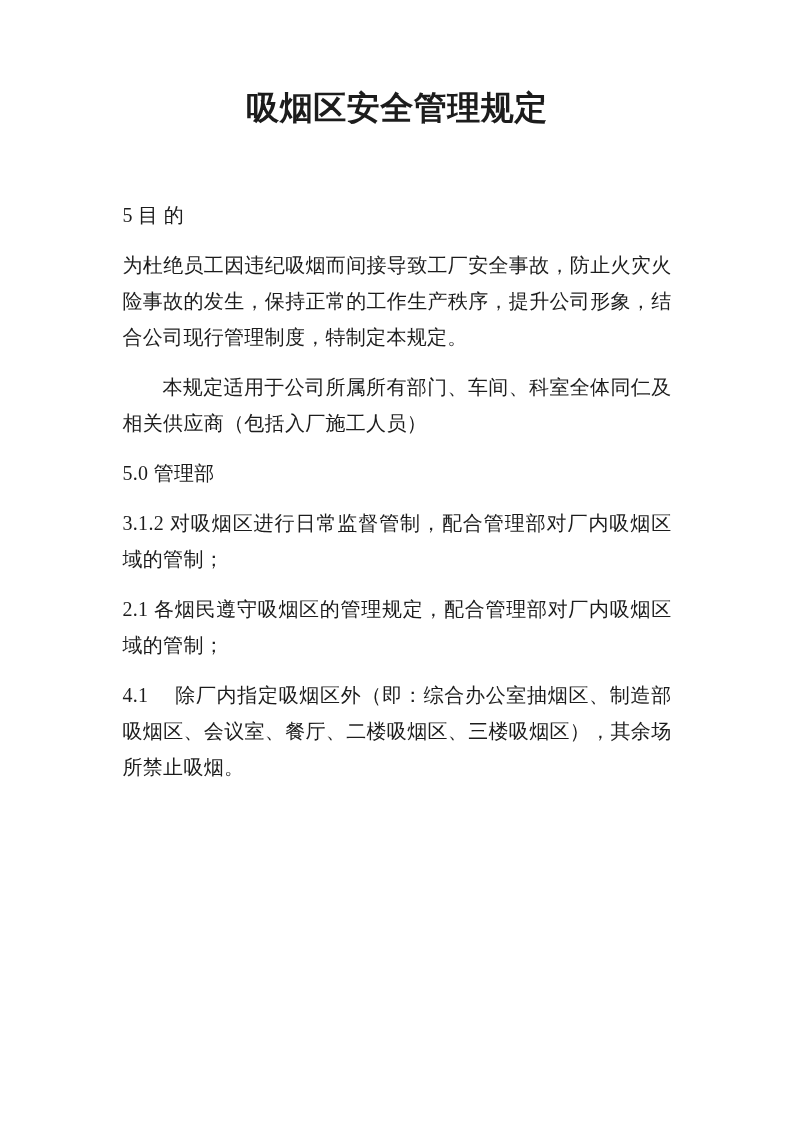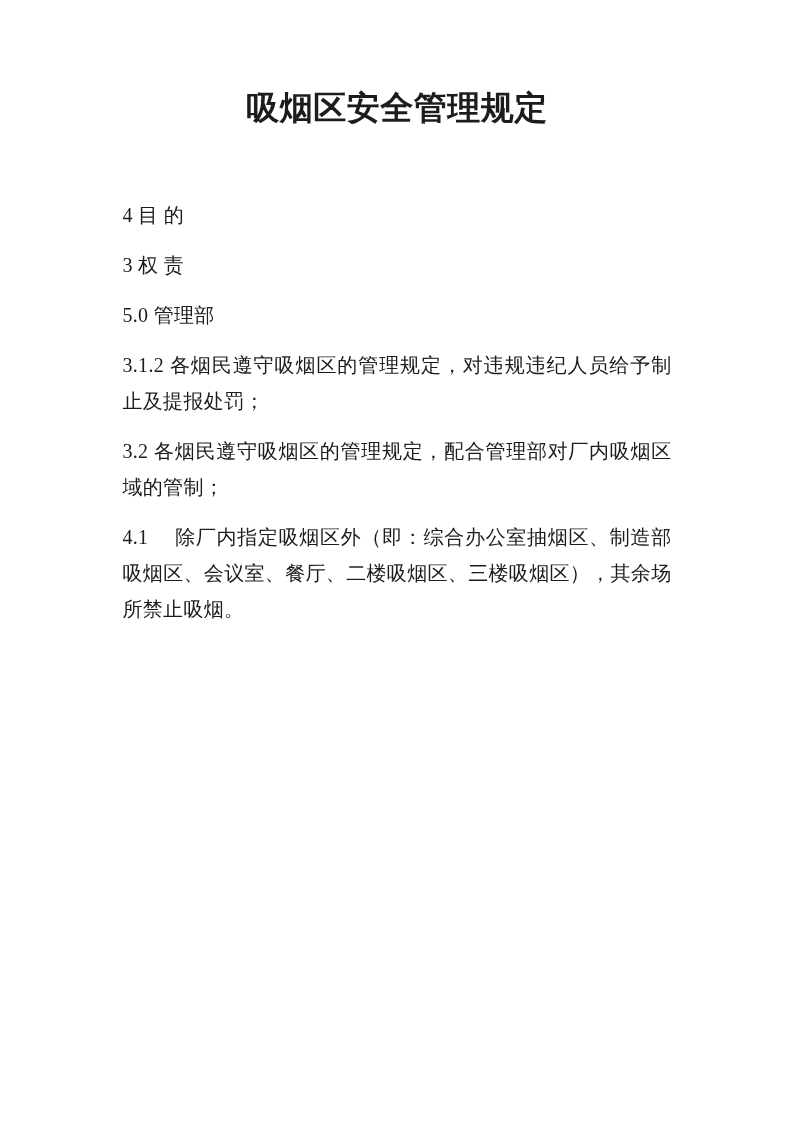--- a/index.html
+++ b/index.html
@@ -43,30 +43,31 @@
     font-family: Liberation Serif, serif;
   }
 </style>
 </head>
 <body>
 
 <div class="page">
 
   <h1 class="doc-title">吸烟区安全管理规定</h1>
 
-  <p class="block">4 目 的</p>
+  <p class="block">5 目 的</p>
+
+  <p class="block">为杜绝员工因违纪吸烟而间接导致工厂安全事故，防止火灾火险事故的发生，保持正常的工作生产秩序，提升公司形象，结合公司现行管理制度，特制定本规定。</p>
 
 
+  <p class="block indent">本规定适用于公司所属所有部门、车间、科室全体同仁及相关供应商（包括入厂施工人员）</p>
 
-
-  <p class="block">3 权 责</p>
 
   <p class="block">5.0 管理部</p>
 
 
-  <p class="block">3.1.2 各烟民遵守吸烟区的管理规定，对违规违纪人员给予制止及提报处罚；</p>
+  <p class="block">3.1.2 对吸烟区进行日常监督管制，配合管理部对厂内吸烟区域的管制；</p>
 
-  <p class="block">3.2 各烟民遵守吸烟区的管理规定，配合管理部对厂内吸烟区域的管制；</p>
+  <p class="block">2.1 各烟民遵守吸烟区的管理规定，配合管理部对厂内吸烟区域的管制；</p>
 
 
   <p class="block last">4.1　 除厂内指定吸烟区外（即：综合办公室抽烟区、制造部吸烟区、会议室、餐厅、二楼吸烟区、三楼吸烟区），其余场所禁止吸烟。</p>
 
 </div>
 
 </body></html>

